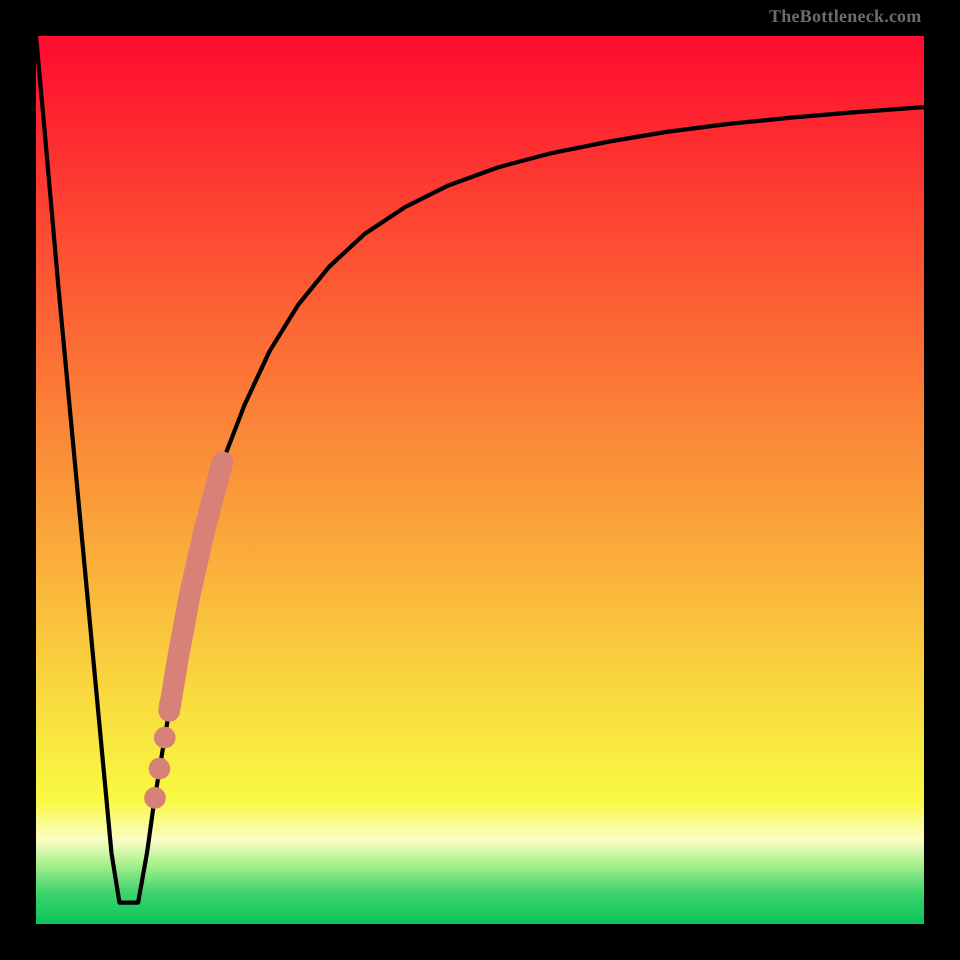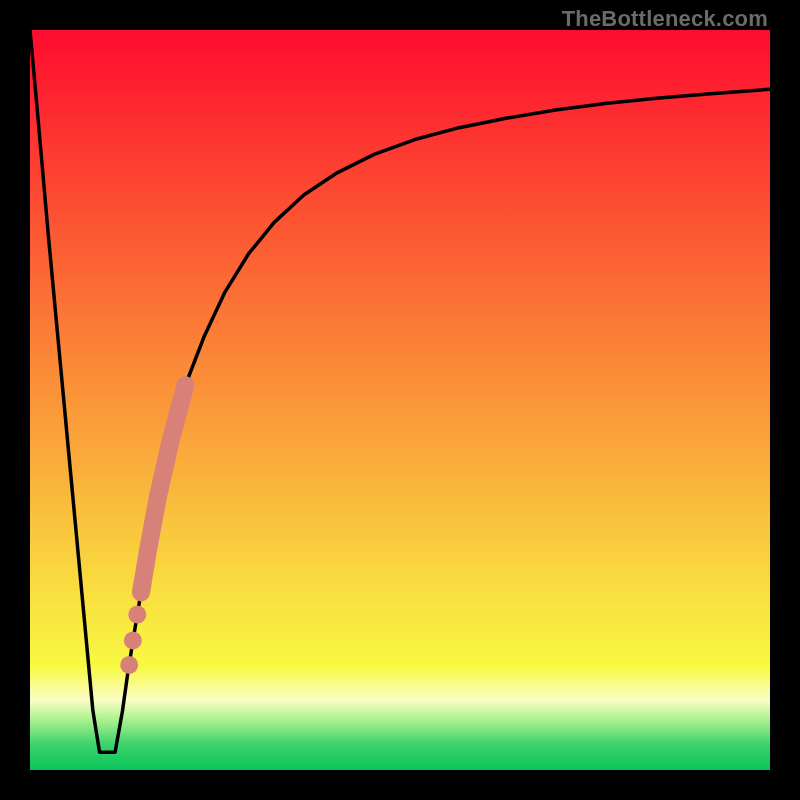--- a/index.html
+++ b/index.html
@@ -22,22 +22,22 @@
     position: absolute;
     left: 0;
     top: 0;
     width: 740px;
     height: 740px;
   }
   .watermark {
     position: absolute;
     top: 6px;
     right: 32px;
-    font-family: Liberation Sans, sans-serif;
-    font-size: 22px;
+    font-family: Liberation Serif, serif;
+    font-size: 15px;
     font-weight: 600;
     color: #6b6b6b;
     letter-spacing: 0.2px;
     user-select: none;
   }
 </style>
 </head>
 <body>
 
 <div class="frame">

